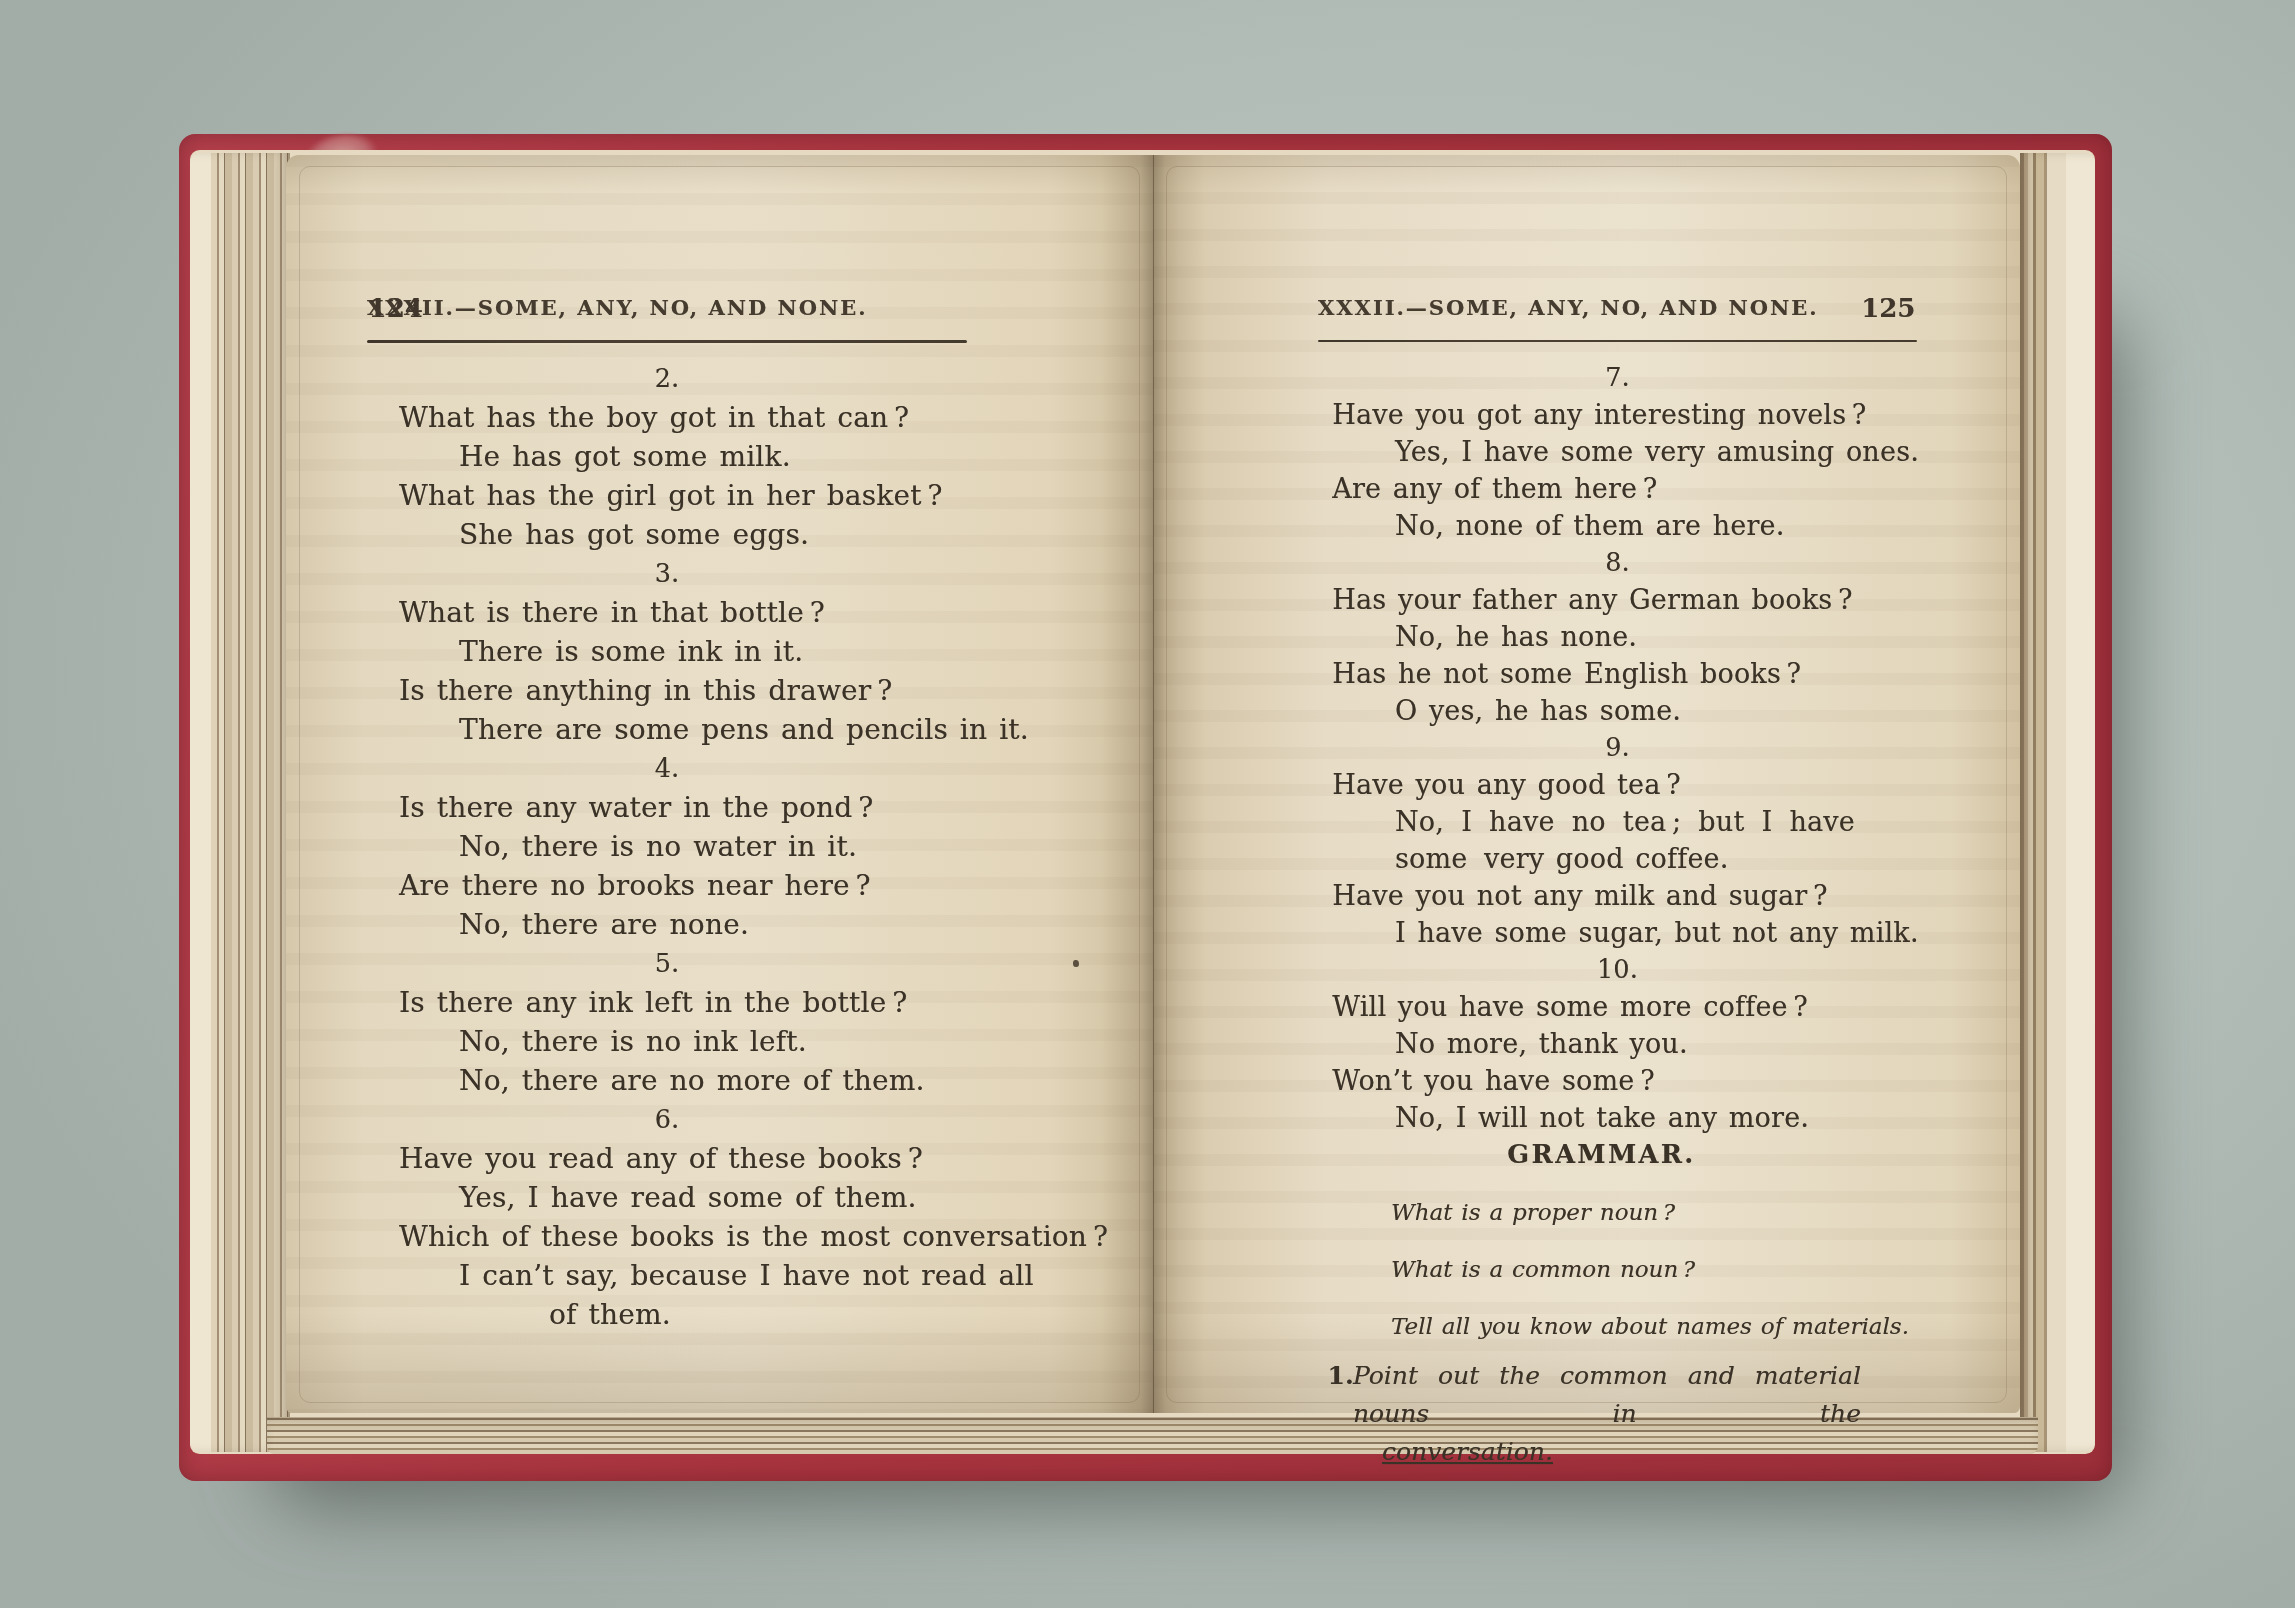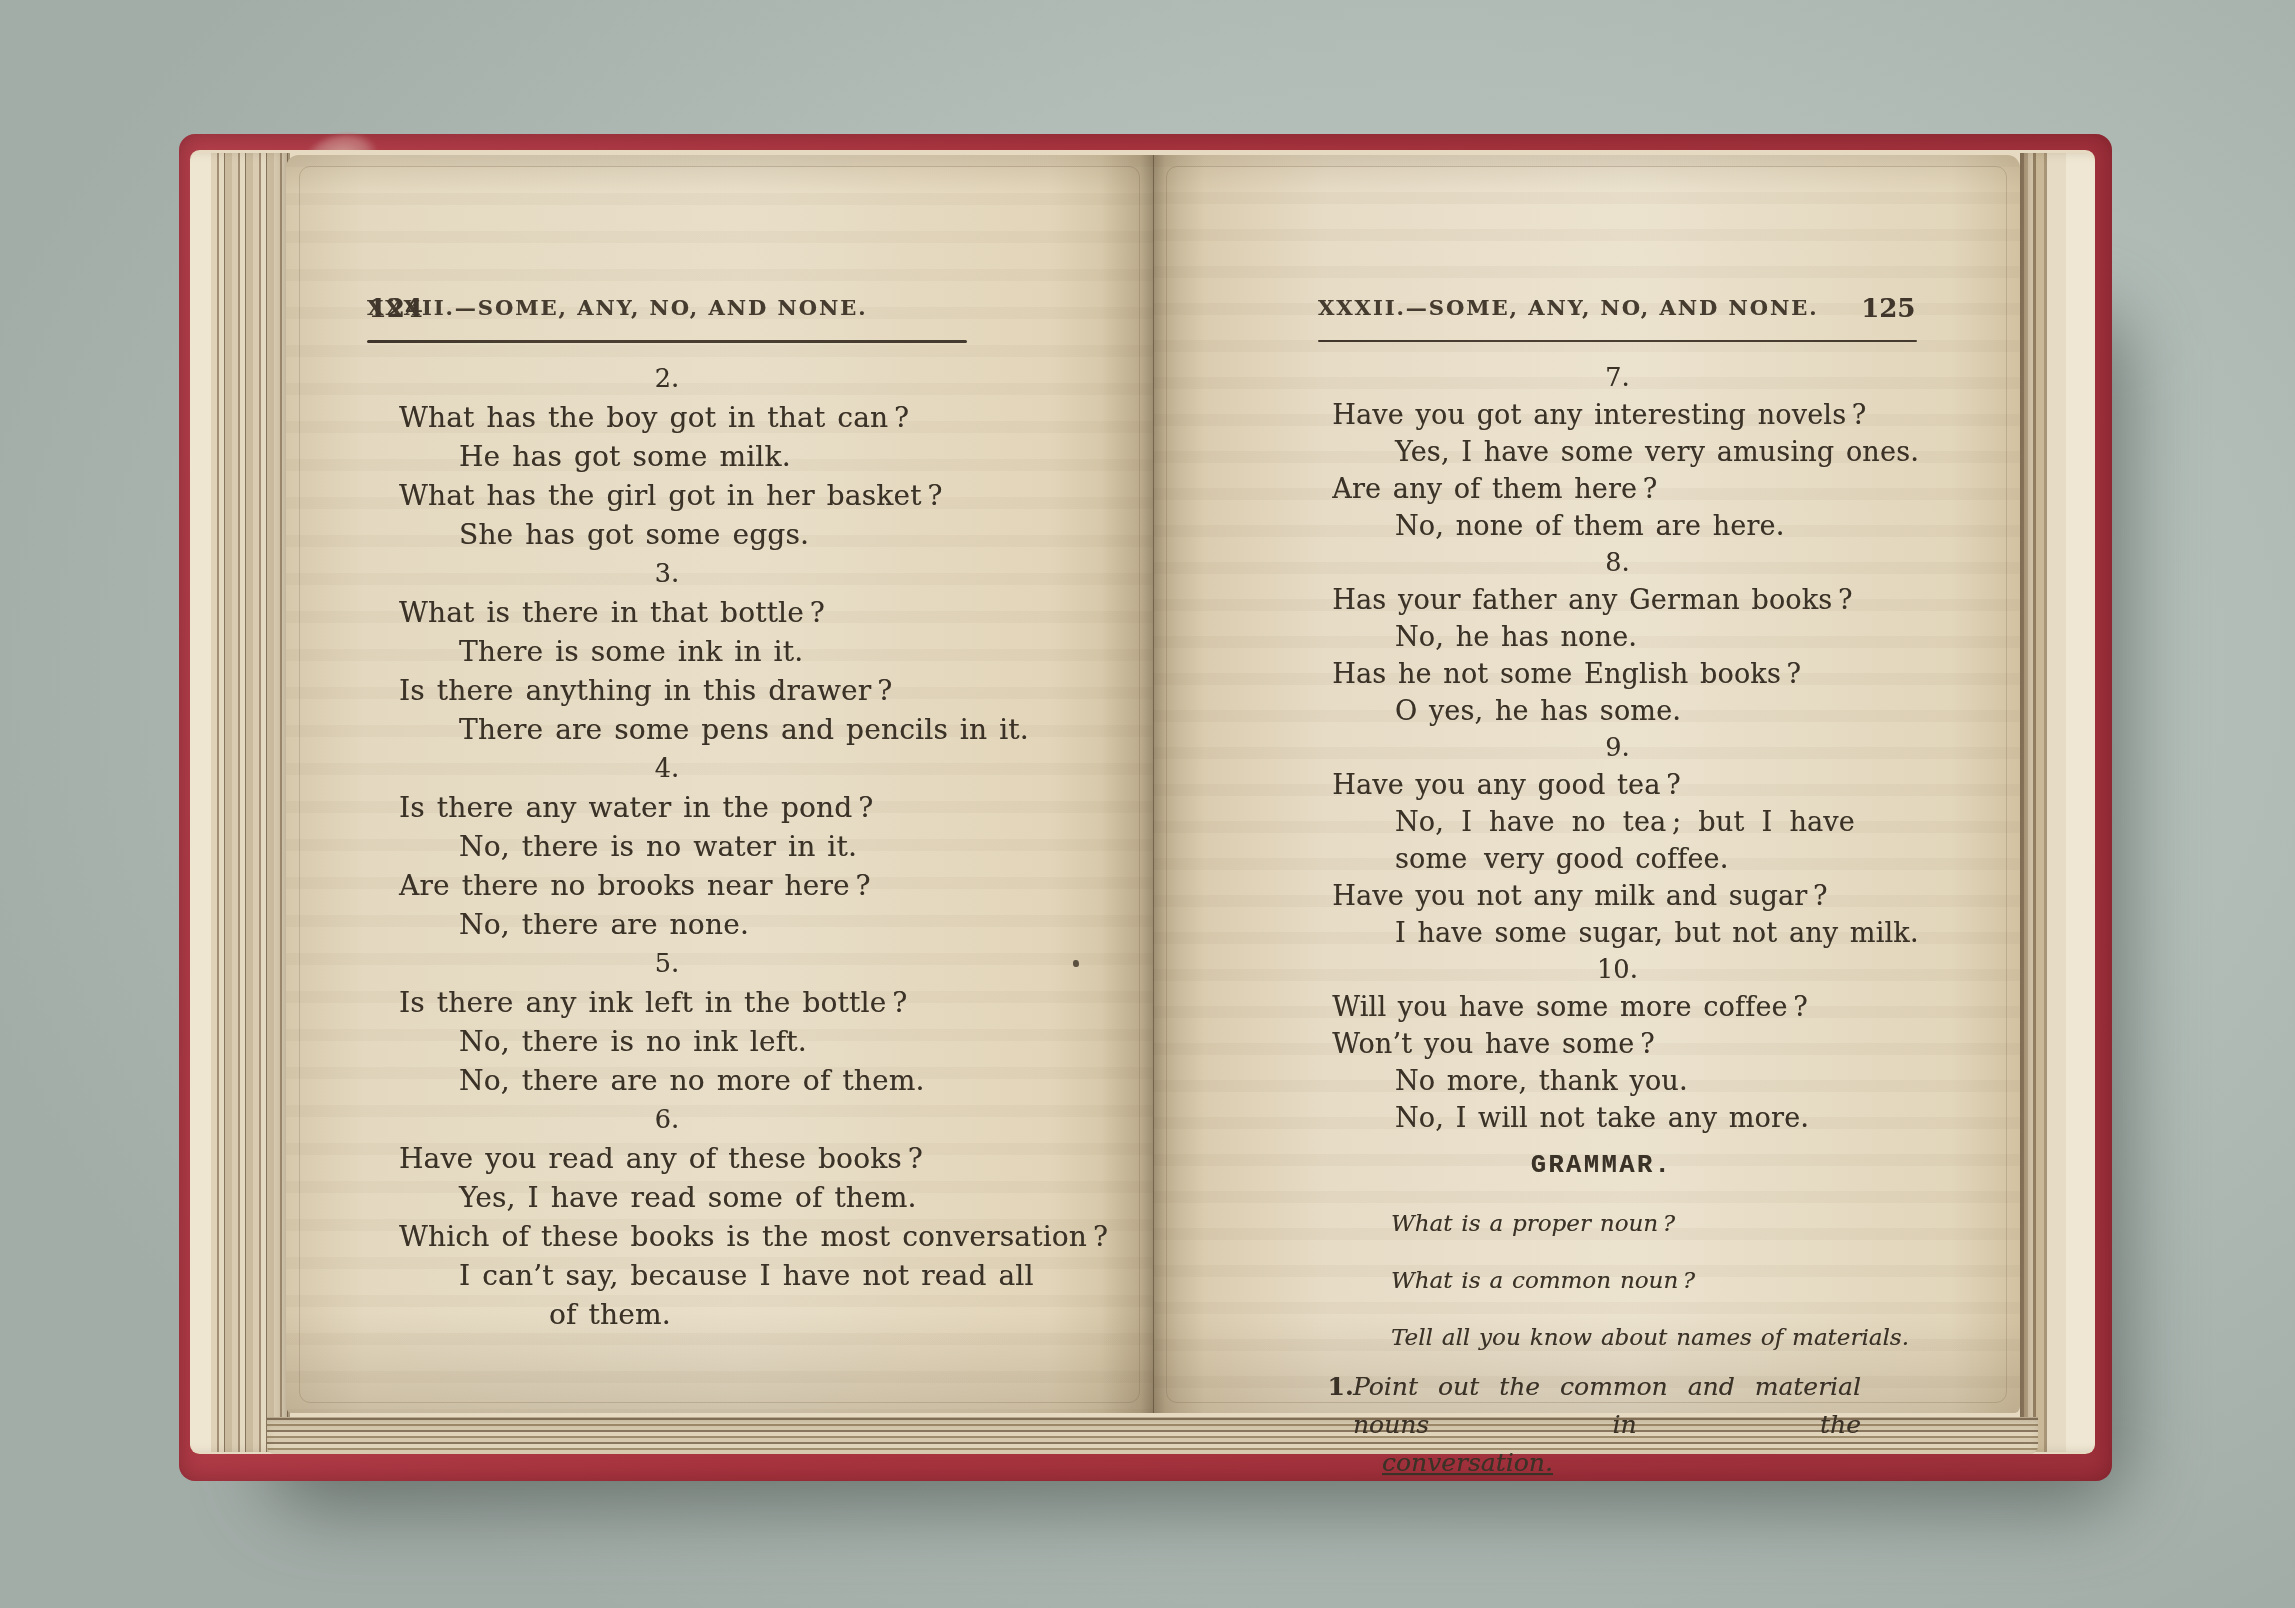--- a/index.html
+++ b/index.html
@@ -88,22 +88,22 @@
 
   .rows { position:absolute; top:204px; left:0; width:100%; }
   .row { height:var(--pitch); line-height:var(--pitch); font-size:var(--fs);
          white-space:nowrap; letter-spacing:0.2px; word-spacing:2.8px; }
   .secnum { text-align:center; font-size:25.5px; }
   .q { padding-left:var(--q); }
   .a { padding-left:var(--a); }
   .c { padding-left:var(--c); }
   .just { padding-right:62px; text-align:justify; text-align-last:justify; word-spacing:8px; white-space:normal; }
 
-  .g-heading { margin-top:11px; height:37px; line-height:37px; text-align:center;
-               font-size:25.5px; font-weight:bold; letter-spacing:2.4px; padding-right:32px;font-family:Liberation Mono, monospace; }
+  .g-heading { height:37px; line-height:37px; text-align:center;
+               font-size:25.5px; font-weight:bold; letter-spacing:2.4px; padding-right:32px; }
   .g-q { height:36px; line-height:36px; font-style:italic; font-size:23px; padding-left:73px; word-spacing:1.6px;margin-top:21px; }
   .g-q-first { }
   .exercise { position:relative; margin-top:12.8px; padding-right:56px; font-style:italic; font-size:25px; line-height:38px; }
   .ex-num { position:absolute; left:9.6px; top:0; font-style:normal; font-weight:bold; }
   .ex-l1 { padding-left:35px; text-align:justify; text-align-last:justify; word-spacing:5.6px; }
   .ex-l2 { padding-left:64px;text-decoration:underline; }
 
   .row, .runhead, .pagenum, .g-heading, .g-q, .exercise { text-shadow: 0.2px 0.3px 0.5px rgba(58,48,36,.45); }
 </style>
 </head>
@@ -184,22 +184,22 @@
 
             <div class="row secnum">9.</div>
             <div class="row q">Have you any good tea ?</div>
             <div class="row a just">No, I have no tea ; but I have some</div>
             <div class="row c">very good coffee.</div>
             <div class="row q">Have you not any milk and sugar ?</div>
             <div class="row a">I have some sugar, but not any milk.</div>
 
             <div class="row secnum">10.</div>
             <div class="row q">Will you have some more coffee ?</div>
+            <div class="row a">No more, thank you.</div>
             <div class="row q">Won’t you have some ?</div>
-            <div class="row a">No more, thank you.</div>
             <div class="row a">No, I will not take any more.</div>
 
             <div class="g-heading">GRAMMAR.</div>
             <div class="g-q g-q-first">What is a proper noun ?</div>
             <div class="g-q">What is a common noun ?</div>
             <div class="g-q">Tell all you know about names of materials.</div>
             <div class="exercise">
               <span class="ex-num">1.</span>
               <div class="ex-l1">Point out the common and material nouns in the</div>
               <div class="ex-l2">conversation.</div>

